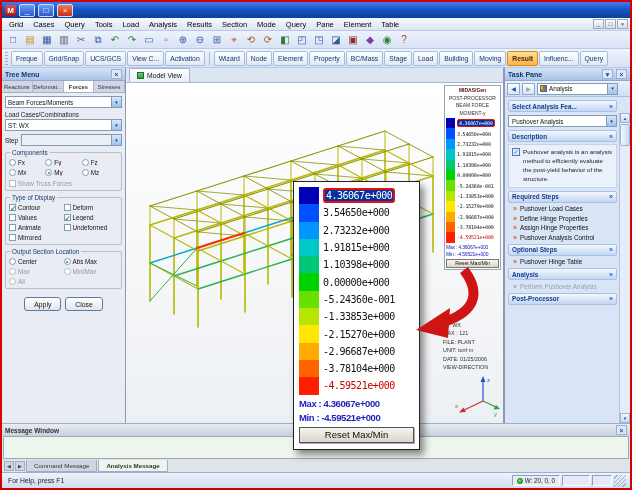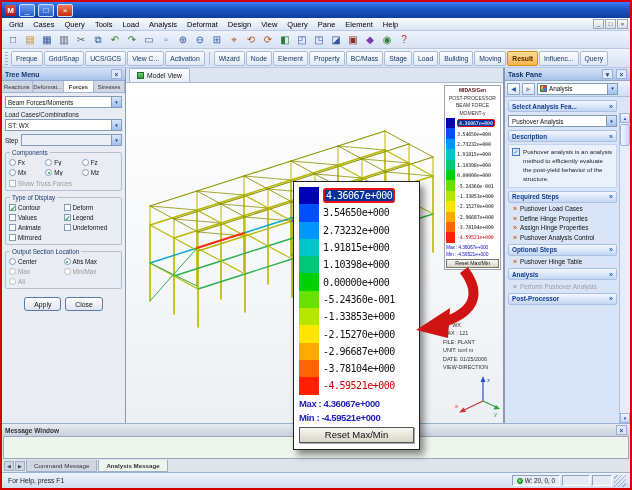--- a/index.html
+++ b/index.html
@@ -193,33 +193,33 @@
         <span class="menu-item">Cases</span>
 
         <span class="menu-item">Query</span>
 
         <span class="menu-item">Tools</span>
 
         <span class="menu-item">Load</span>
 
         <span class="menu-item">Analysis</span>
 
-        <span class="menu-item">Deformat</span>
-
-        <span class="menu-item">Design</span>
-
-        <span class="menu-item">View</span>
+        <span class="menu-item">Results</span>
+
+        <span class="menu-item">Section</span>
+
+        <span class="menu-item">Mode</span>
 
         <span class="menu-item">Query</span>
 
         <span class="menu-item">Pane</span>
 
         <span class="menu-item">Element</span>
 
-        <span class="menu-item">Help</span>
+        <span class="menu-item">Table</span>
       </div>
     <div class="mdi-btns">
       <span class="mdi-btn">_</span>
       <span class="mdi-btn">□</span>
       <span class="mdi-btn">×</span>
     </div>
   </div>
 
   <div class="toolbar tb1">
 

